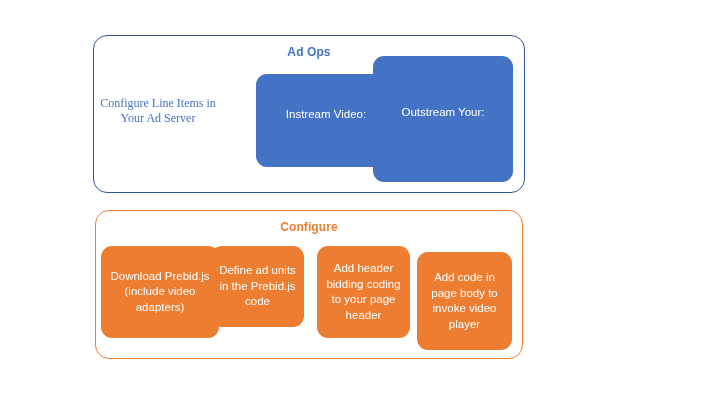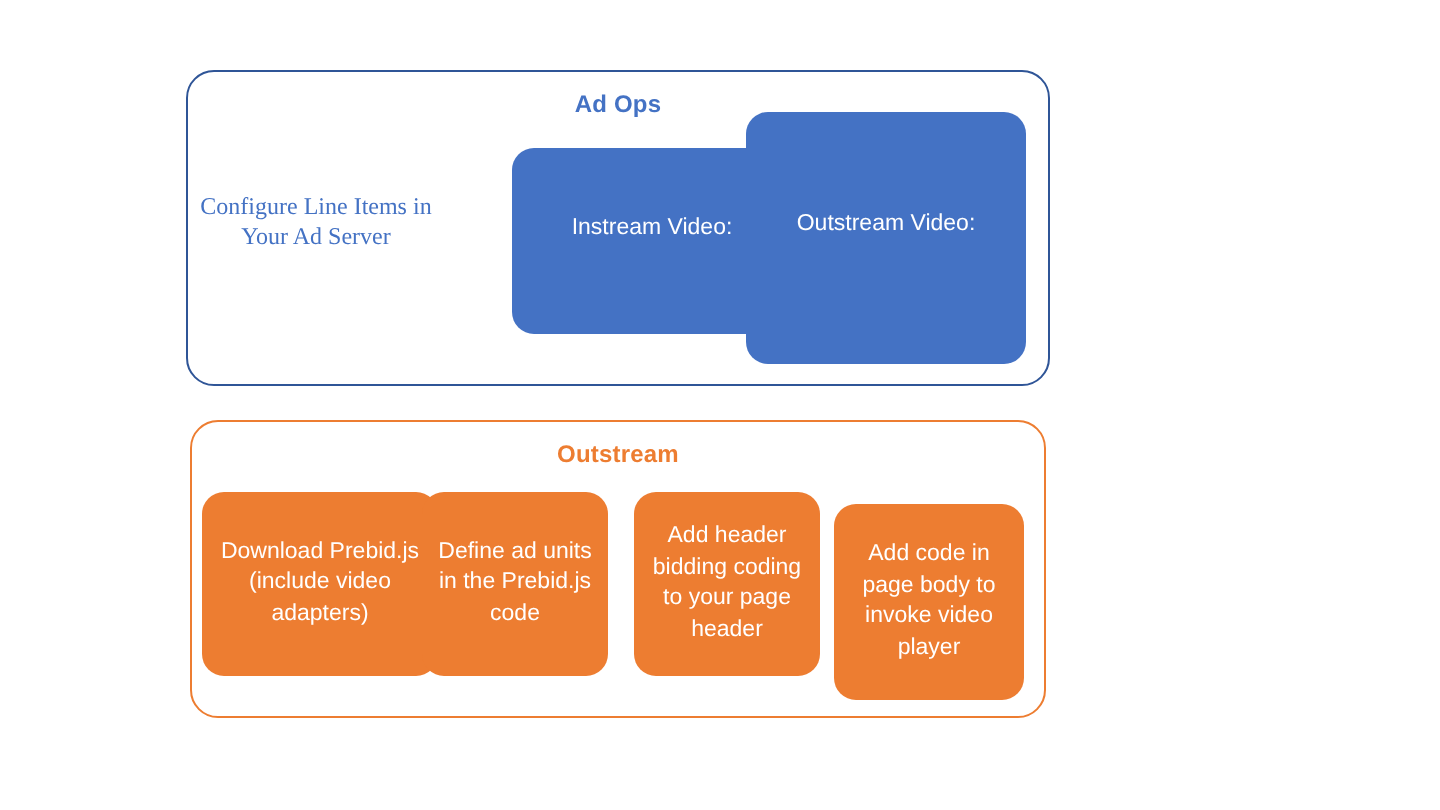--- a/index.html
+++ b/index.html
@@ -141,21 +141,21 @@
   .node-dev1 {
     left: 101px;
     top: 235px;
     width: 118px;
     height: 92px;
   }
   .node-dev2 {
     left: 211px;
     top: 235px;
     width: 93px;
-    height: 92px;
+    height: 81px;
   }
   .node-dev3 {
     left: 317px;
     top: 235px;
     width: 93px;
     height: 92px;
   }
   .node-dev4 {
     left: 417px;
     top: 241px;
@@ -178,27 +178,27 @@
 
   <div class="box box-blue node-instream">
     <span class="box-inner">
       <span class="box-head">Instream Video:</span>
       <span class="box-gap"></span>
     </span>
   </div>
 
   <div class="box box-blue node-outstream">
     <span class="box-inner">
-      <span class="box-head">Outstream Video:</span>
+      <span class="box-head">Outstream Your:</span>
       <span class="box-gap"></span>
     </span>
   </div>
 
   <div class="group group-dev">
-    <div class="group-title">Outstream</div>
+    <div class="group-title">Configure</div>
   </div>
 
   <div class="box box-orange node-dev node-dev1">
     <span class="box-inner">Download Prebid.js (include video adapters)</span>
   </div>
 
   <div class="box box-orange node-dev node-dev2">
     <span class="box-inner">Define ad units in the Prebid.js code</span>
   </div>
 

